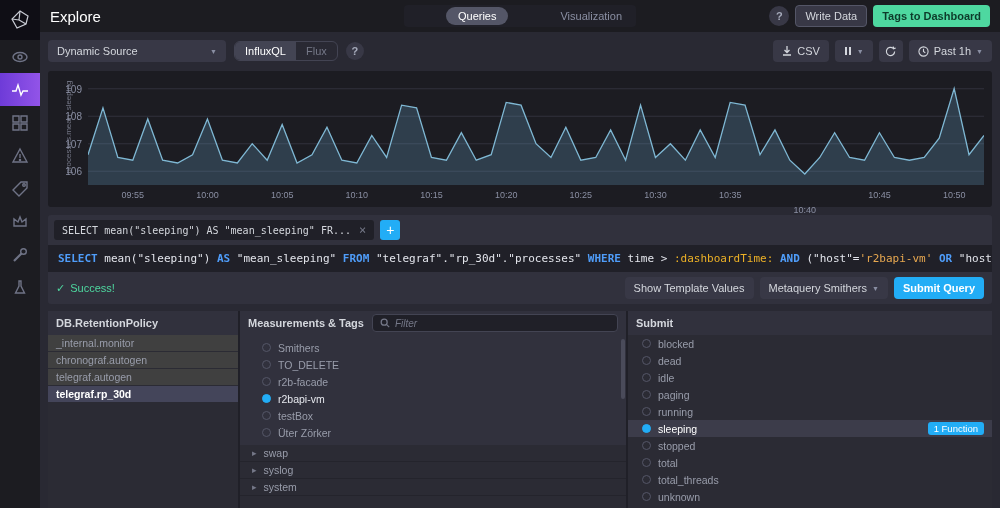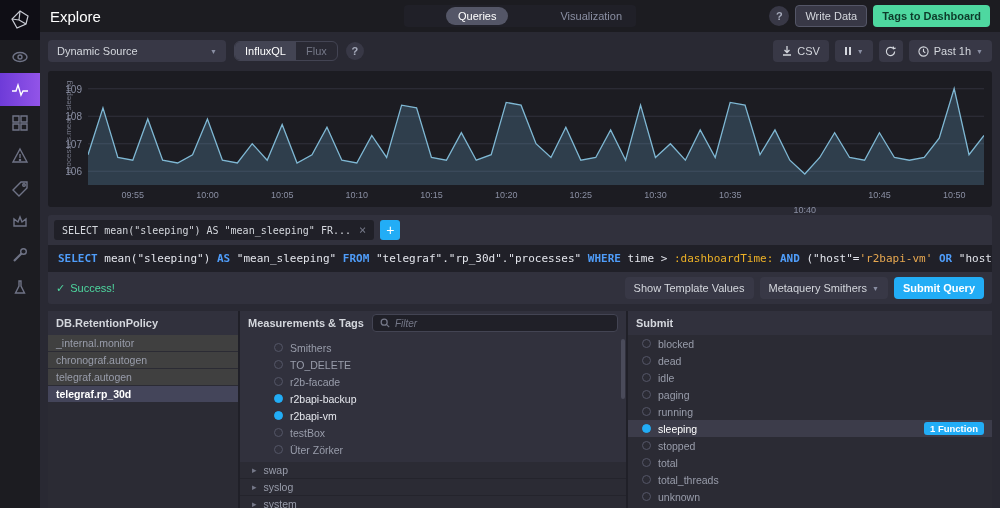--- a/index.html
+++ b/index.html
@@ -82,34 +82,34 @@
   .col-title { font-size:11px; font-weight:700; color:#d4d7dd; white-space:nowrap; }
   .db-row { height:16px; line-height:16px; padding:0 8px; background:#404040; color:#999dab;
             margin-bottom:1px; cursor:pointer; font-size:10.5px; }
   .db-row.active { background:#44455a; color:#fff; font-weight:700; }
   .filter-wrap { flex:1; display:flex; align-items:center; background:#202028; border:1px solid #434453;
                  border-radius:4px; height:18px; padding:0 7px; gap:5px; }
   .filter-wrap svg { stroke:#757888; fill:none; stroke-width:1.5; }
   .filter-wrap input { flex:1; background:transparent; border:none; outline:none; color:#d4d7dd;
                        font-size:10px; font-style:italic; font-family:"Liberation Sans", sans-serif; }
   .filter-wrap input::placeholder { color:#757888; }
-  .tag-area { background:#31313d; padding:4px 12px; }
+  .tag-area { background:#31313d; padding:4px 0; }
   .tag-row { height:17px; display:flex; align-items:center; gap:7px; padding:0 8px 0 22px;
              color:#999dab; cursor:pointer; font-size:10.5px; }
   .tag-row.checked { color:#e6e8ee; }
   .dot { width:9px; height:9px; border-radius:50%; border:1.5px solid #545667; flex:none; }
   .dot.checked { background:#22adf6; border-color:#22adf6; }
   .meas-row { height:17px; display:flex; align-items:center; gap:7px; padding:0 8px 0 12px;
               color:#999dab; border-bottom:1px solid #24242c; cursor:pointer; font-size:10.5px; }
   .meas-caret { color:#757888; font-size:9px; }
   .field-row { height:17px; display:flex; align-items:center; gap:7px; padding:0 8px 0 14px;
                color:#999dab; cursor:pointer; font-size:10.5px; }
   .field-row.selected { background:#3c3c4a; color:#fff; }
   .badge { margin-left:auto; background:#22adf6; color:#fff; border-radius:3px; padding:1px 6px;
-           font-size:9.5px; font-weight:700; }
+           font-size:9.5px; font-weight:400; }
   .mini-label { font-size:10px; color:#8a8fa3; white-space:nowrap; }
   .chip { display:inline-flex; align-items:center; gap:6px; background:#202028; border:1px solid #434453;
           border-radius:3px; height:17px; padding:0 6px; font-size:10px; color:#d4d7dd; cursor:pointer; }
   .chip.blue { color:#22adf6; }
   .fields-controls { margin-left:auto; display:flex; align-items:center; gap:5px; }
   .scroll-thumb { position:absolute; right:1px; top:28px; width:4px; height:60px; background:#4a4b5a; border-radius:2px; }
 </style>
 </head>
 <body>
 
@@ -320,24 +320,20 @@
               <div class="tag-row">
                 <span class="dot"></span>
                 <span>TO_DELETE</span>
               </div>
               <div class="tag-row">
                 <span class="dot"></span>
                 <span>r2b-facade</span>
               </div>
               <div class="tag-row checked">
                 <span class="dot checked"></span>
-                <span>r2bapi-backup</span>
-              </div>
-              <div class="tag-row checked">
-                <span class="dot checked"></span>
                 <span>r2bapi-vm</span>
               </div>
               <div class="tag-row">
                 <span class="dot"></span>
                 <span>testBox</span>
               </div>
               <div class="tag-row">
                 <span class="dot"></span>
                 <span>Üter Zörker</span>
               </div>

